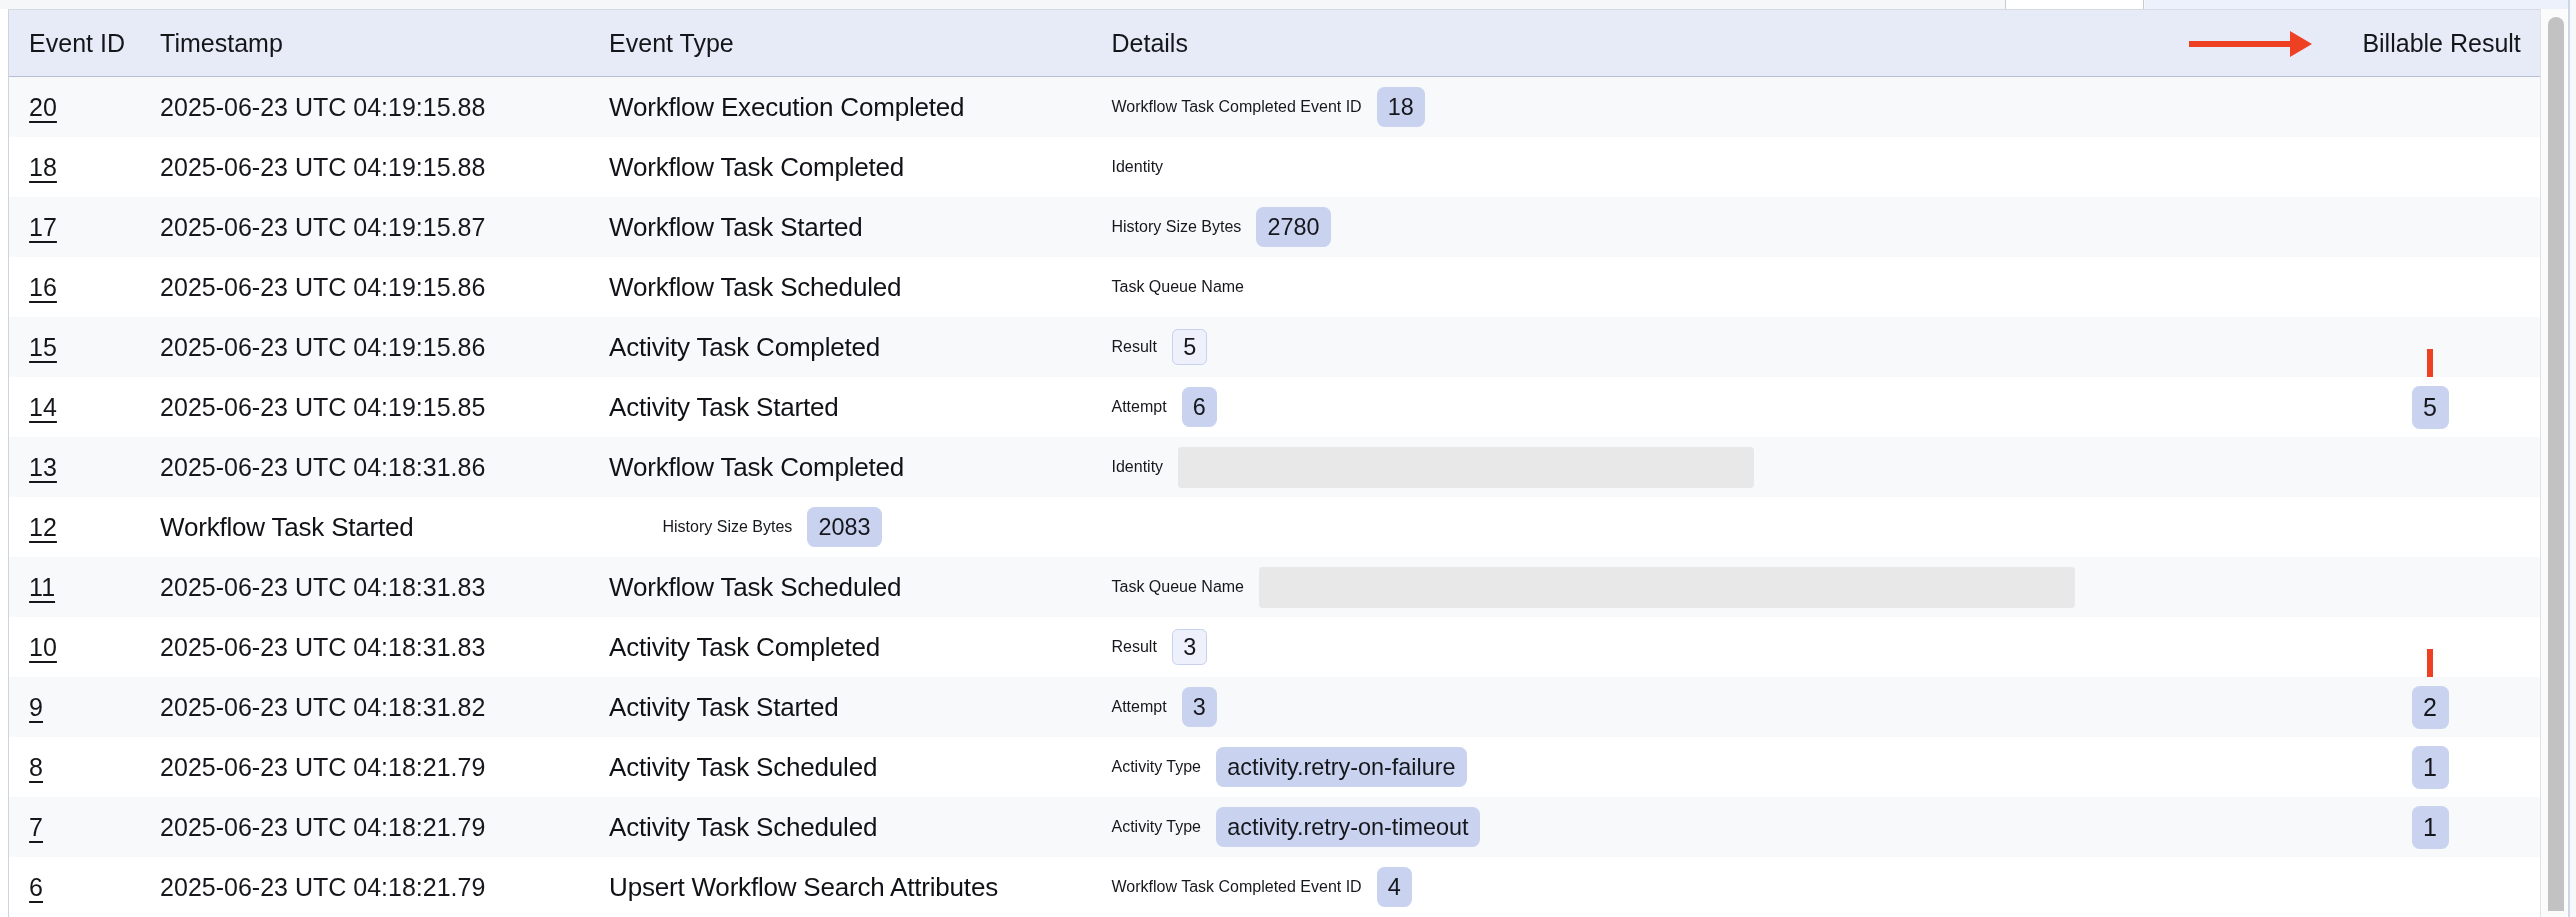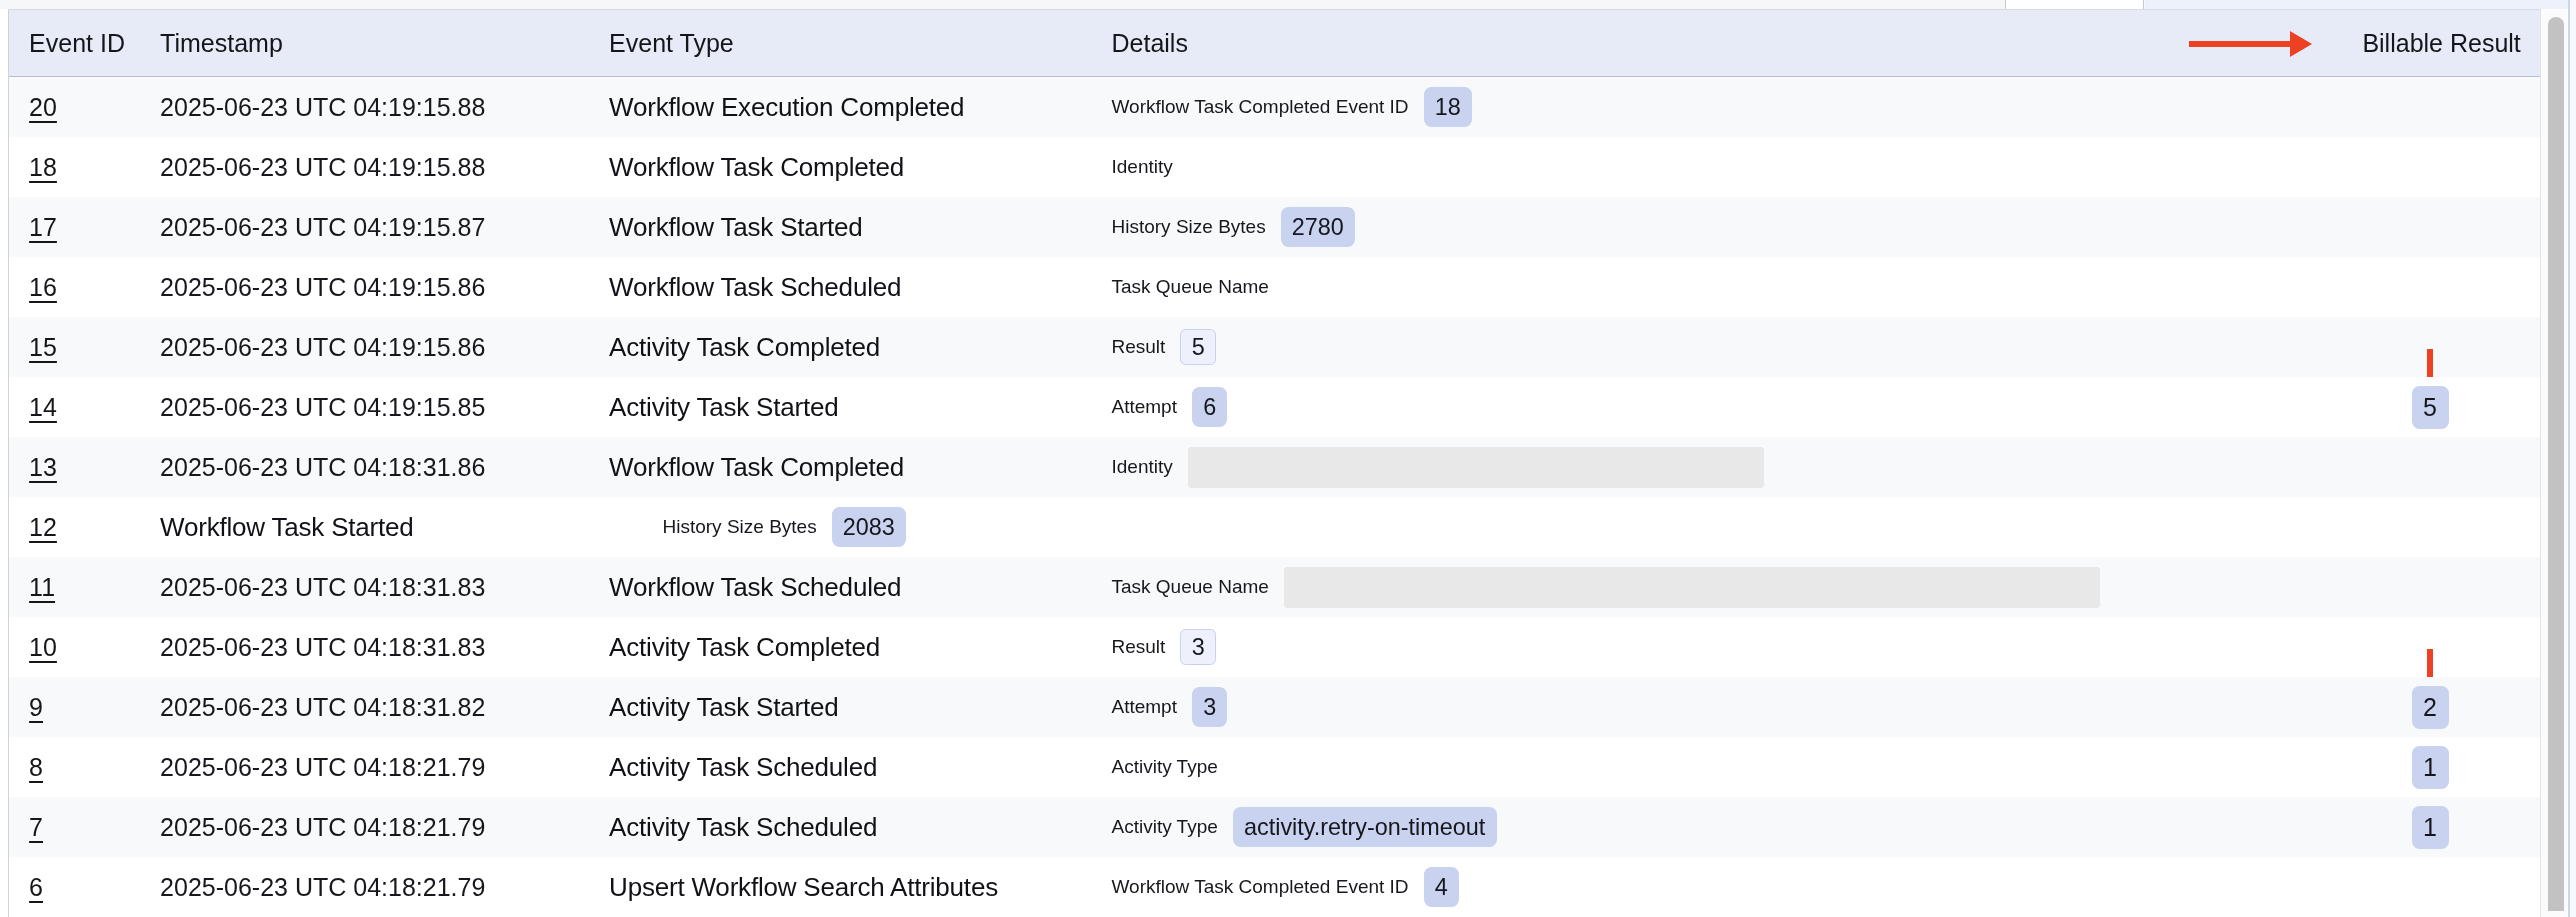--- a/index.html
+++ b/index.html
@@ -25,21 +25,21 @@
   .c-id       { flex:0 0 131px; padding-left:20.6px; }
   .c-ts       { flex:0 0 449px; padding-left:20.6px; }
   .c-type     { flex:0 0 523px; padding-left:20.6px; }
   .c-details  { flex:1 1 auto; display:flex; align-items:center; gap:15px; min-width:0; }
   .c-billable { flex:0 0 219px; display:flex; align-items:center; justify-content:center; position:relative; }
   .thead .c-billable { justify-content:flex-end; padding-right:18.7px; }
 
   .id-link { font-size:25px; color:#15161a; text-decoration:underline; text-underline-offset:4.7px; cursor:pointer; }
   .ts  { font-size:25px; color:#17181d; }
   .etype { font-size:26px; font-weight:400; letter-spacing:-0.2px; color:#111217; }
-  .d-label { font-size:19px; color:#17181d; white-space:nowrap; }
+  .d-label { font-size:16px; color:#17181d; white-space:nowrap; }
 
   .badge-solid { font-size:23.4px; background:#c9d3f0; border-radius:7.5px; padding:6.5px 11.2px; white-space:nowrap; }
   .badge-light { font-size:23.4px; background:#eef1fb; border:1.9px solid #c7d0ec; border-radius:5.6px; padding:3.7px 10.3px; white-space:nowrap; }
   .redacted { height:41px; background:#e8e8e9; border-radius:3.7px; }
 
   .bill-badge { min-width:37px; height:43px; display:flex; align-items:center; justify-content:center;
      font-size:25px; background:#c9d3f0; border-radius:7.5px; padding:0 7.5px; }
 
   
   .h-arrow { position:absolute; right:228px; top:20.6px; width:123px; height:26px; }
@@ -235,20 +235,21 @@
       <span class="bill-badge">2</span>
 
     </div>
   </div>
       <div class="row">
     <div class="c-id"><a class="id-link">8</a></div>
     <div class="c-ts ts">2025-06-23 UTC 04:18:21.79</div>
     <div class="c-type etype">Activity Task Scheduled</div>
     <div class="c-details">
       <span class="d-label">Activity Type</span>
+      <span class="badge-solid">activity.retry-on-failure</span>
 
     </div>
     <div class="c-billable">
       <span class="bill-badge">1</span>
 
     </div>
   </div>
       <div class="row shaded">
     <div class="c-id"><a class="id-link">7</a></div>
     <div class="c-ts ts">2025-06-23 UTC 04:18:21.79</div>

